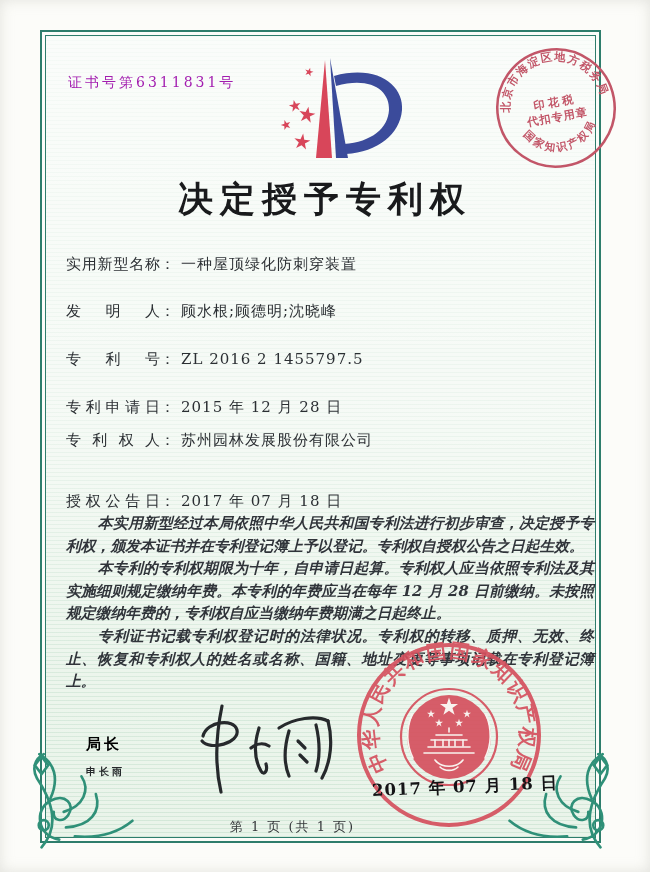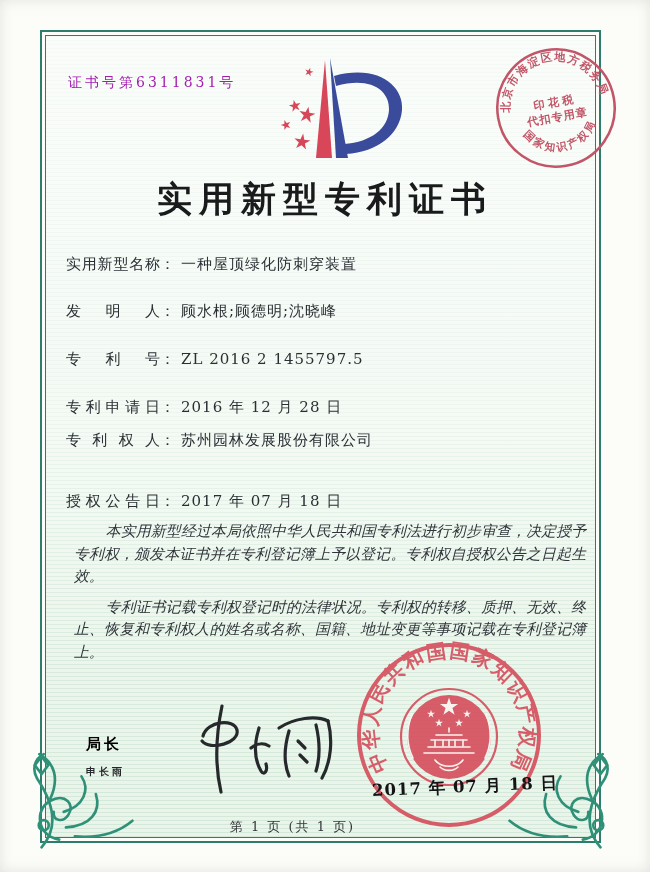--- a/index.html
+++ b/index.html
@@ -32,21 +32,21 @@
   .field{position:absolute;left:66px;font-size:15px;color:#2b2f33;white-space:nowrap;}
   .f0{top:255px}.f1{top:302px}.f2{top:350px}.f3{top:398px}.f4{top:431px}.f5{top:492px}
   .flabel{display:inline-block;width:94px;text-align:justify;text-align-last:justify;font-weight:500;}
   .fcolon{display:inline-block;margin-right:6px;}
   .fvalue{letter-spacing:1px;}
   .body-text{
     position:absolute;left:66px;top:512px;width:528px;
     font-size:14.8px;line-height:22.6px;color:#30343a;
     font-style:italic;text-align:justify;
   }
-  .body-text p{margin:8px;text-indent:2.15em;}
+  .body-text p{margin:0;text-indent:2.15em;font-weight:bold;}
   .director-role{position:absolute;left:86px;top:735px;font-family:"Liberation Sans","DejaVu Sans",sans-serif;font-weight:600;font-size:15px;letter-spacing:3px;color:#000000;}
   .director-name{position:absolute;left:86px;top:765px;font-family:"Liberation Sans","DejaVu Sans",sans-serif;font-weight:600;font-size:10px;letter-spacing:3px;color:#26292c;}
   .footer{position:absolute;left:-65px;right:0;top:818px;text-align:center;font-size:13px;letter-spacing:2px;color:#34373a;}
   
   .logo{position:absolute;left:278px;top:52px;width:152px;height:114px;}
   .tax-stamp{position:absolute;left:492px;top:44px;width:128px;height:128px;transform:rotate(-10deg);}
   .big-seal{position:absolute;left:352px;top:640px;width:194px;height:194px;}
   .seal-date{
     position:absolute;left:372px;top:776px;font-size:16.5px;font-weight:700;
     letter-spacing:1px;color:#141416;transform:rotate(-2.5deg);white-space:nowrap;
@@ -90,43 +90,44 @@
   <text font-size="10.5" fill="#c25668" letter-spacing="1.5" font-weight="600">
     <textPath href="#taxTop" startOffset="50%" text-anchor="middle">北京市海淀区地方税务局</textPath>
   </text>
   <text font-size="10" fill="#c25668" letter-spacing="2" font-weight="600">
     <textPath href="#taxBot" startOffset="50%" text-anchor="middle">国家知识产权局</textPath>
   </text>
   <text x="60" y="58" text-anchor="middle" font-size="10.5" letter-spacing="3" fill="#c25668" font-weight="600">印花税</text>
   <text x="60" y="72" text-anchor="middle" font-size="10.5" letter-spacing="1" fill="#c25668" font-weight="600">代扣专用章</text>
 </svg>
 
-<div class="title">实用新型专利证书</div>
+<div class="title">决定授予专利权</div>
 
 <div class="field f0">
   <span class="flabel">实用新型名称</span><span class="fcolon">：</span><span class="fvalue">一种屋顶绿化防刺穿装置</span>
 </div>
 <div class="field f1">
   <span class="flabel">发明人</span><span class="fcolon">：</span><span class="fvalue">顾水根;顾德明;沈晓峰</span>
 </div>
 <div class="field f2">
   <span class="flabel">专利号</span><span class="fcolon">：</span><span class="fvalue">ZL 2016 2 1455797.5</span>
 </div>
 <div class="field f3">
-  <span class="flabel">专利申请日</span><span class="fcolon">：</span><span class="fvalue">2016 年 12 月 28 日</span>
+  <span class="flabel">专利申请日</span><span class="fcolon">：</span><span class="fvalue">2015 年 12 月 28 日</span>
 </div>
 <div class="field f4">
   <span class="flabel">专利权人</span><span class="fcolon">：</span><span class="fvalue">苏州园林发展股份有限公司</span>
 </div>
 <div class="field f5">
   <span class="flabel">授权公告日</span><span class="fcolon">：</span><span class="fvalue">2017 年 07 月 18 日</span>
 </div>
 
 <div class="body-text">
   <p>本实用新型经过本局依照中华人民共和国专利法进行初步审查，决定授予专利权，颁发本证书并在专利登记簿上予以登记。专利权自授权公告之日起生效。</p>
+  <p>本专利的专利权期限为十年，自申请日起算。专利权人应当依照专利法及其实施细则规定缴纳年费。本专利的年费应当在每年 12 月 28 日前缴纳。未按照规定缴纳年费的，专利权自应当缴纳年费期满之日起终止。</p>
   <p>专利证书记载专利权登记时的法律状况。专利权的转移、质押、无效、终止、恢复和专利权人的姓名或名称、国籍、地址变更等事项记载在专利登记簿上。</p>
 </div>
 
 <div class="director-role">局长</div>
 <div class="director-name">申长雨</div>
 
 <svg class="signature" viewBox="0 0 185 102" aria-hidden="true">
   <g fill="none" stroke="#26292c" stroke-width="3.2" stroke-linecap="round" stroke-linejoin="round">
     <path d="M64,10 C59,34 56,66 63,96"></path>
     <path d="M45,40 C49,25 76,22 79,34 C82,47 52,55 44,45"></path>

